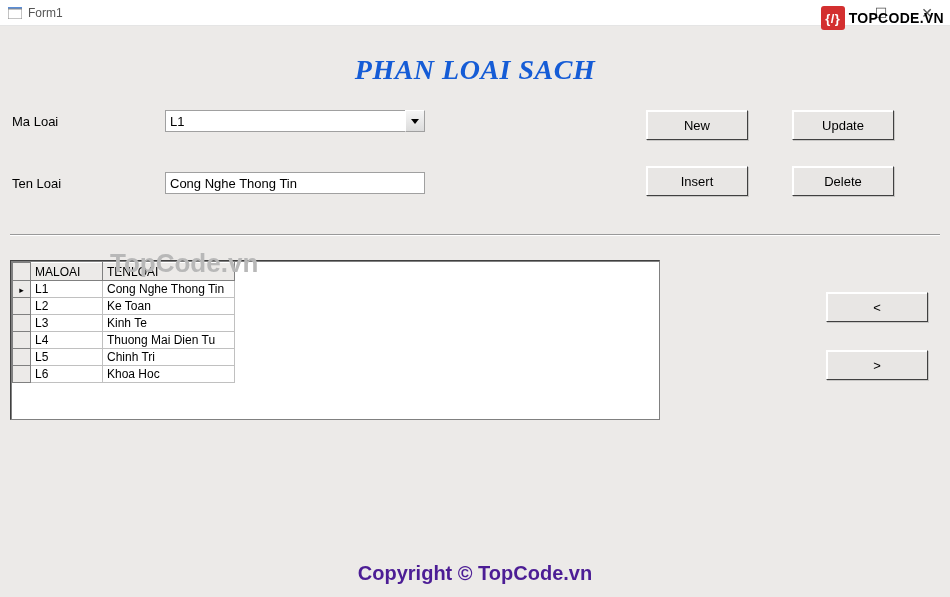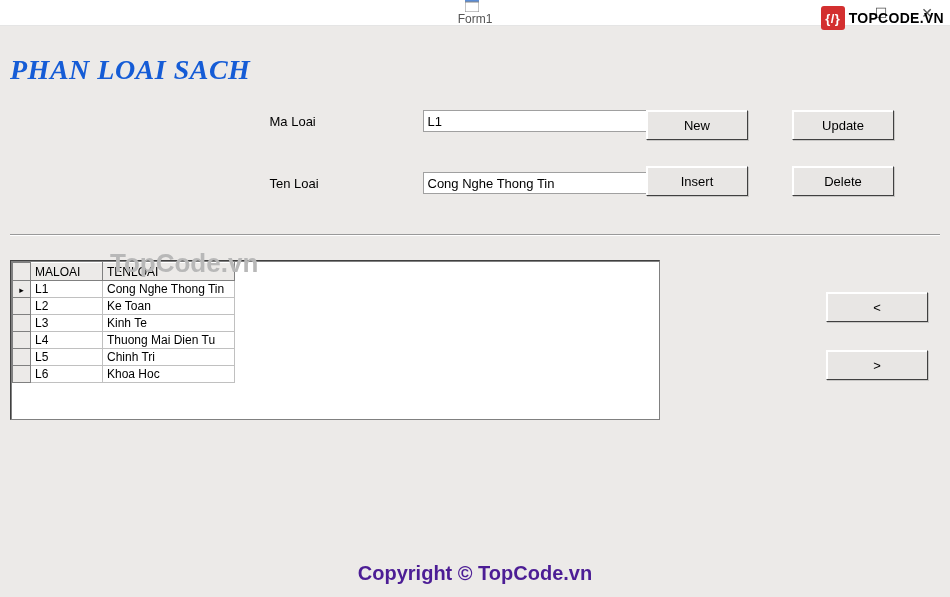--- a/index.html
+++ b/index.html
@@ -1,33 +1,33 @@
 <!DOCTYPE html>
 <html><head>
   <meta charset="utf-8">
   <style>
     * { box-sizing: border-box; margin: 0; padding: 0; }
     body { font-family: "Microsoft Sans Serif", Tahoma, sans-serif; font-size: 12px; background: #fff; width: 950px; height: 597px; position: relative; overflow: hidden; }
     
-    .titlebar { height: 26px; background: #fff; border-bottom: 1px solid #e5e5e5; display: flex; align-items: center; padding: 0 8px; position: relative; flex-direction: column; }
+    .titlebar { height: 26px; background: #fff; border-bottom: 1px solid #e5e5e5; display: flex; align-items: center; padding: 0 8px; position: relative; }
     .titlebar-icon { width: 14px; height: 14px; margin-right: 6px; display: flex; align-items: center; justify-content: center; }
     .titlebar-title { font-size: 12px; color: #555; }
     .titlebar-controls { position: absolute; right: 0; top: 0; display: flex; height: 100%; }
     .titlebar-btn { width: 46px; height: 100%; display: flex; align-items: center; justify-content: center; color: #555; font-size: 14px; cursor: pointer; }
     
     .watermark-logo { position: absolute; top: 6px; right: 6px; display: flex; align-items: center; gap: 4px; font-weight: bold; font-size: 14px; letter-spacing: 0.3px; z-index: 100; }
     .watermark-logo .logo-box { background: #d32f2f; color: #fff; width: 24px; height: 24px; display: flex; align-items: center; justify-content: center; border-radius: 3px; font-size: 13px; font-weight: bold; }
     .watermark-logo .logo-text { color: #000; font-weight: 700; }
     
     .form-body { background: #eceae8; height: calc(100% - 26px); padding: 0 10px; position: relative; }
     
-    .page-title { padding: 28px 0 24px; }
+    .page-title { text-align: center; padding: 28px 0 24px; }
     .page-title span { color: #155cd6; font-family: "Times New Roman", serif; font-style: italic; font-weight: bold; font-size: 28px; letter-spacing: 0.5px; }
     
-    .form-row { display: flex; align-items: center; margin-bottom: 40px; position: relative; justify-content: center; }
+    .form-row { display: flex; align-items: center; margin-bottom: 40px; position: relative; }
     .form-label { width: 155px; font-size: 13px; color: #000; padding-left: 2px; }
     .form-control-wrap { width: 260px; }
     
     .combo { display: flex; width: 100%; }
     .combo-input { flex: 1; height: 22px; border: 1px solid #a0a0a0; border-right: none; background: #fff; padding: 0 4px; font-size: 13px; }
     .combo-btn { width: 20px; height: 22px; border: 1px solid #a0a0a0; border-top-color: #fff; border-left-color: #fff; background: linear-gradient(#f5f5f5, #dcdcdc); display: flex; align-items: center; justify-content: center; cursor: pointer; }
     .combo-arrow { width: 0; height: 0; border-left: 4px solid transparent; border-right: 4px solid transparent; border-top: 5px solid #000; }
     
     .text-input { width: 100%; height: 22px; border: 1px solid #a0a0a0; background: #fff; padding: 0 4px; font-size: 13px; }
     

